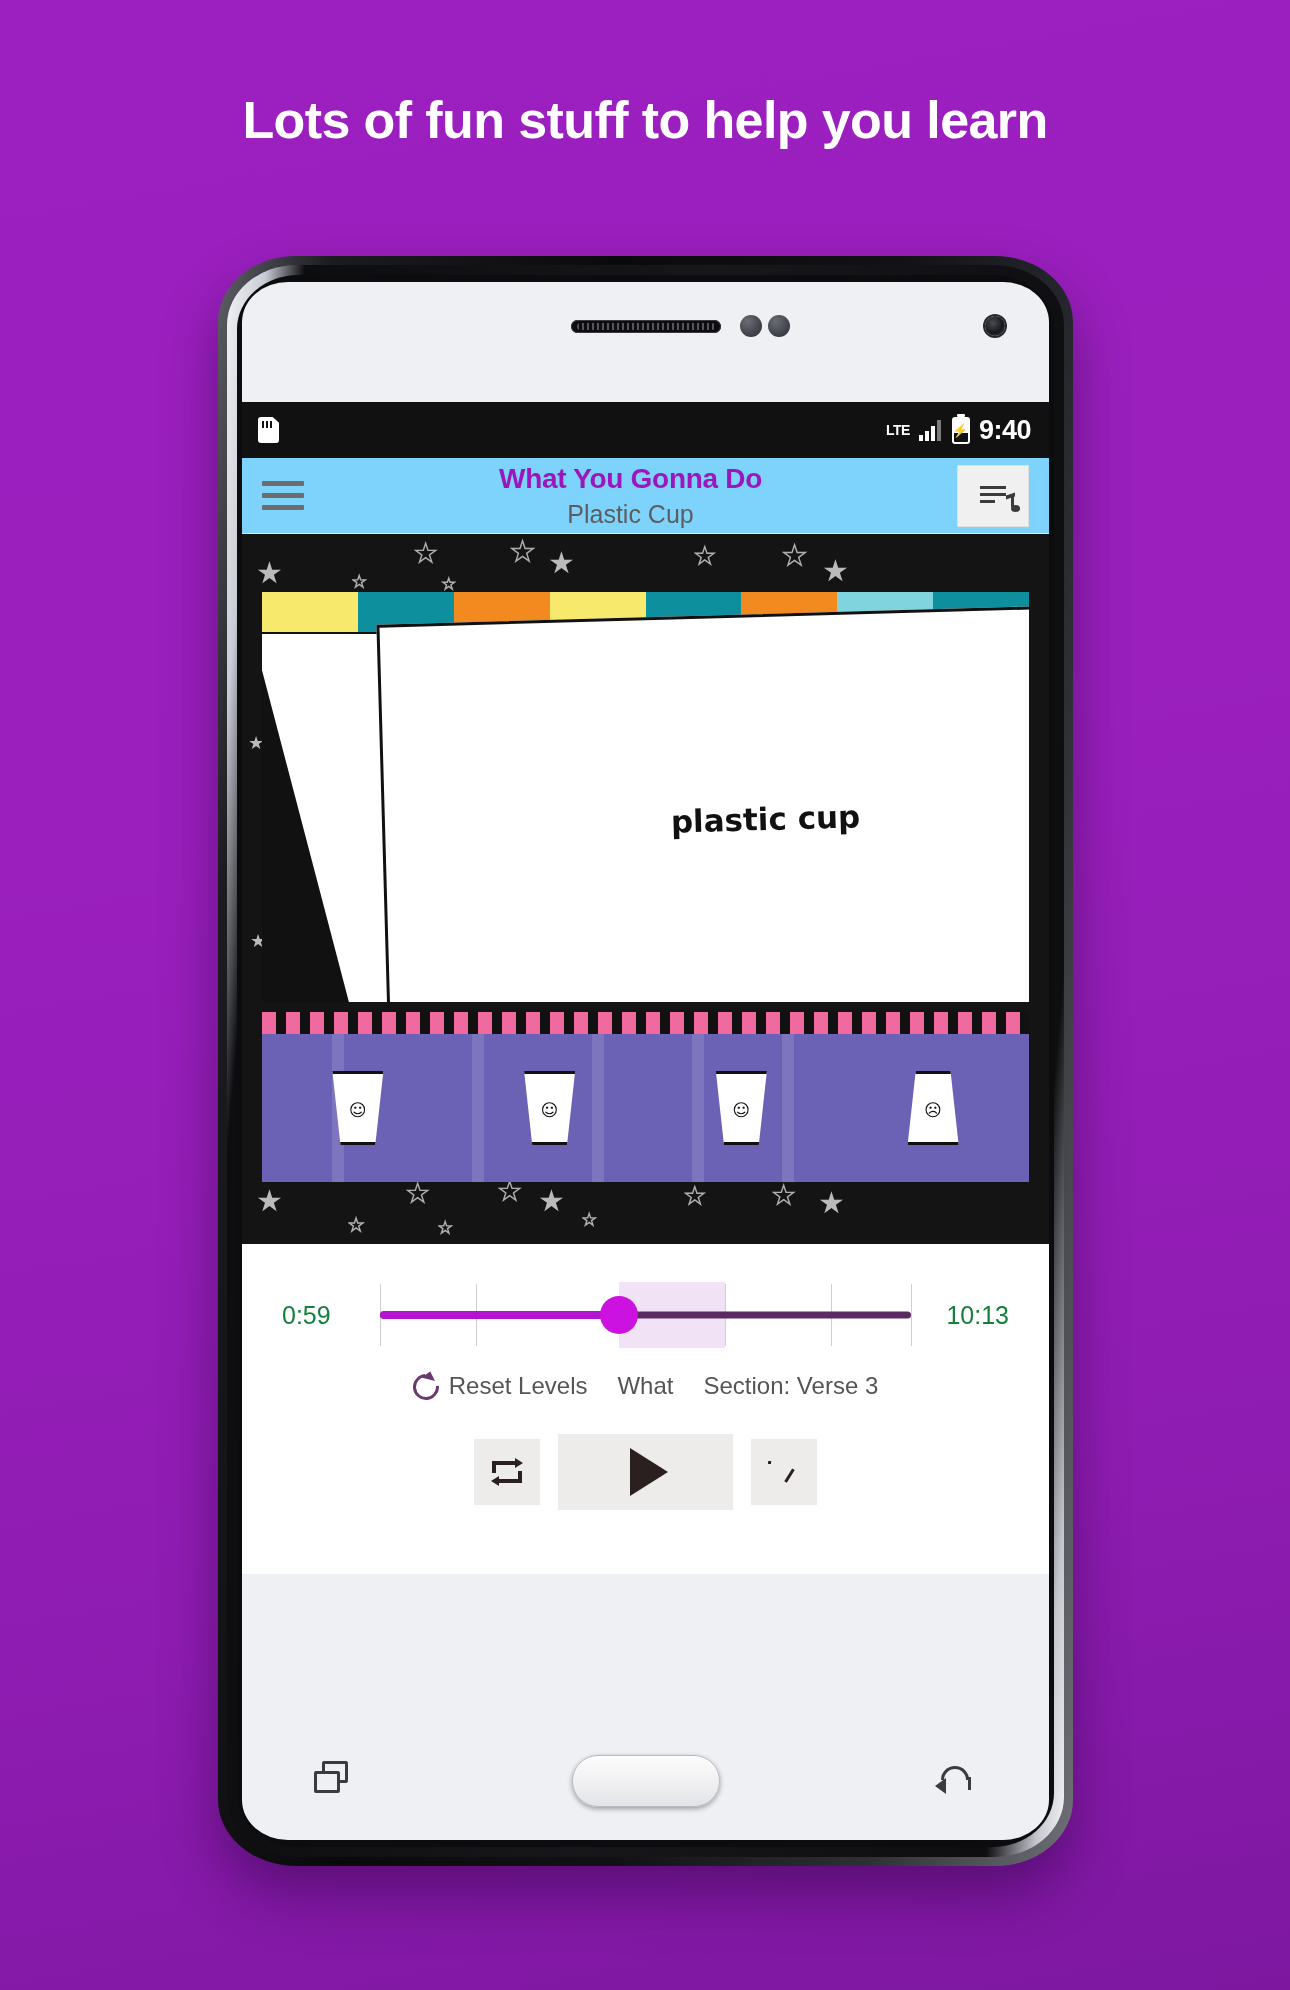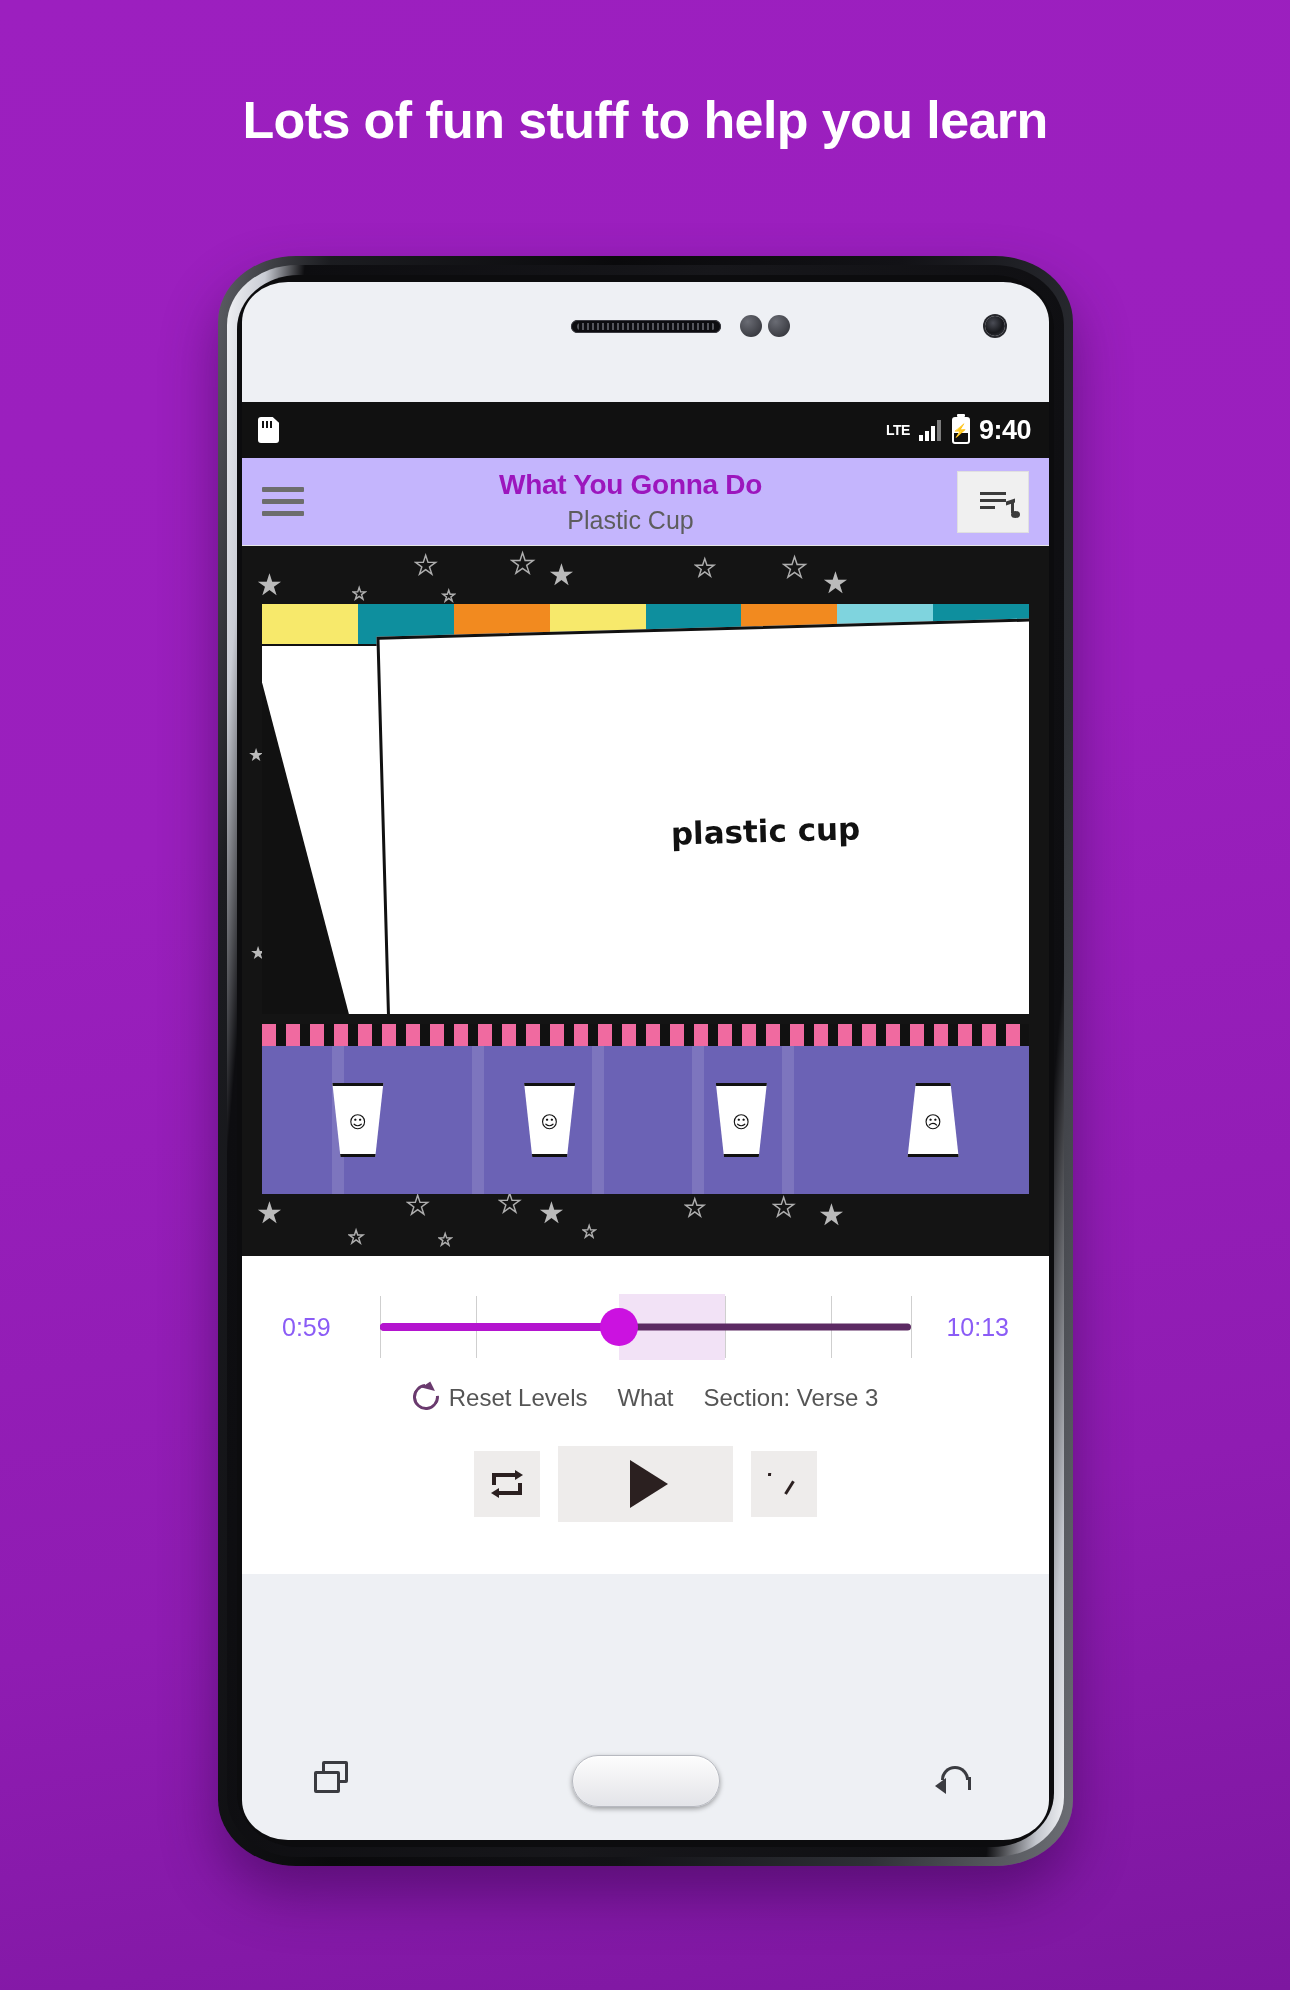--- a/index.html
+++ b/index.html
@@ -111,21 +111,21 @@
     width:8px;height:3px;background:#fff;border-radius:1px;
   }
   .battery::after{
     content:"\26A1"; position:absolute; inset:0; display:flex; align-items:center; justify-content:center;
     font-size:13px; color:#111;
   }
   .clock { font-size:27px; font-weight:bold; letter-spacing:-.5px; margin-left:0;}
 
   
   .toolbar {
-    height:88px; background:#c4b5fd;
+    height:76px; background:#7dd3fc;
     display:flex; align-items:center; justify-content:space-between;
     padding:0 20px; border-bottom:1px solid #e7e7e7;
   }
   .hamburger { width:42px; display:flex; flex-direction:column; gap:7px; cursor:pointer; }
   .hamburger span { display:block; height:5px; background:#6d6d6d; border-radius:1px; }
   .titles { flex:1; text-align:center; line-height:1.12; }
   .t-main { font-size:28px; font-weight:bold; color:#9c16bd; letter-spacing:-.3px;}
   .t-sub  { font-size:25px; color:#5d5d5d; margin-top:5px; }
   .playlist-btn {
     width:72px;height:62px; background:#f0f0f0; border:1px solid #e0e0e0;
@@ -189,21 +189,21 @@
   .cup.up { clip-path:polygon(20% 0,80% 0,94% 100%,6% 100%); }
   .face { position:absolute; left:0; right:0; top:26px; text-align:center;
     font-size:17px; color:#111; font-family:"DejaVu Sans", sans-serif; }
 
   
   .controls { background:#ffffff; padding:0; }
   .seekrow {
     display:flex; align-items:center; gap:0;
     padding:34px 40px 6px 40px;
   }
-  .time { font-size:25px; color:#8b5cf6; width:80px; }
+  .time { font-size:25px; color:#15803d; width:80px; }
   .time.right { text-align:right; }
   .slider-wrap { flex:1; position:relative; height:74px; margin:0 18px; }
   .ticks { position:absolute; inset:0; }
   .tick { position:absolute; top:6px; bottom:6px; width:1px; background:#cfcfcf; }
   .sect-highlight {
     position:absolute; top:4px; bottom:4px;
     background:#f2e2f6;
   }
   .track {
     position:absolute; top:50%; left:0; right:0; height:7px; transform:translateY(-50%);
@@ -214,21 +214,21 @@
     background:#b414cf; border-radius:4px;
   }
   .thumb {
     position:absolute; top:50%; transform:translate(-50%,-50%);
     width:38px;height:38px;border-radius:50%;background:#cb12e0;
   }
   .optrow {
     display:flex; align-items:center; justify-content:center; gap:30px;
     padding:14px 0 0 0; font-size:24px; color:#555;
   }
-  .reset-group{display:flex;align-items:flex-start;gap:10px;}
+  .reset-group{display:flex;align-items:flex-end;gap:10px;}
   .reset-icon{
     width:26px;height:26px;border:3px solid #6a3a6e;border-radius:50%;
     border-top-color:transparent; transform:rotate(40deg); position:relative;
   }
   .reset-icon::after{
     content:""; position:absolute; top:-5px; left:-2px;
     border-left:7px solid transparent;border-right:7px solid transparent;
     border-bottom:8px solid #6a3a6e; transform:rotate(-25deg);
   }
   .transport {

